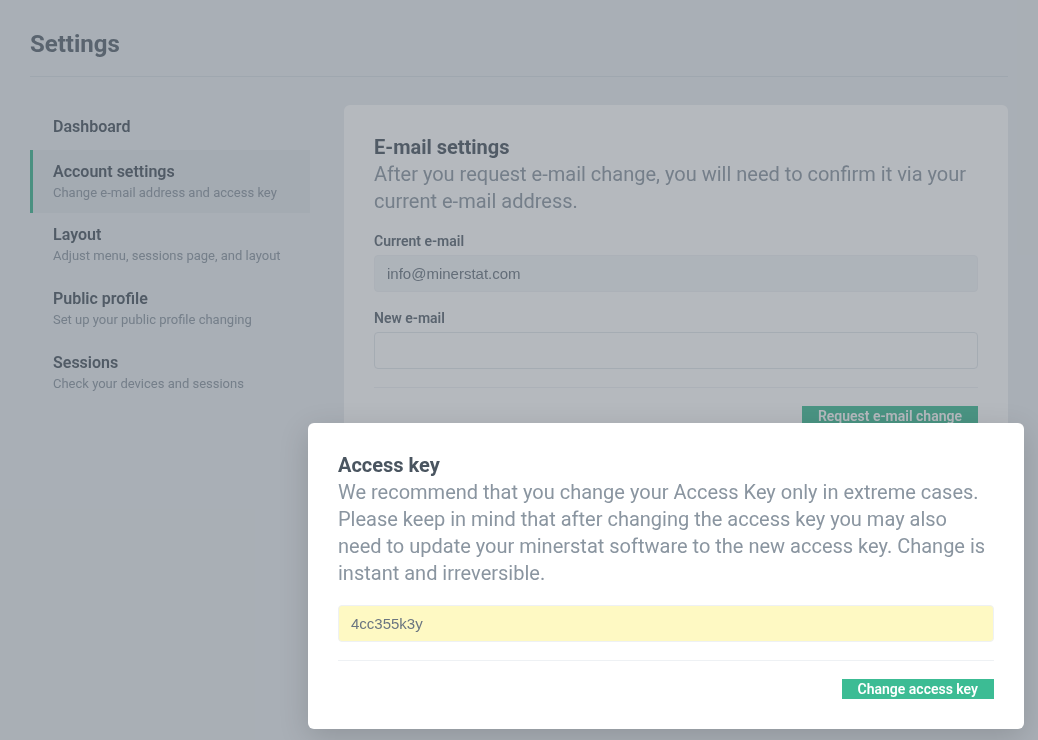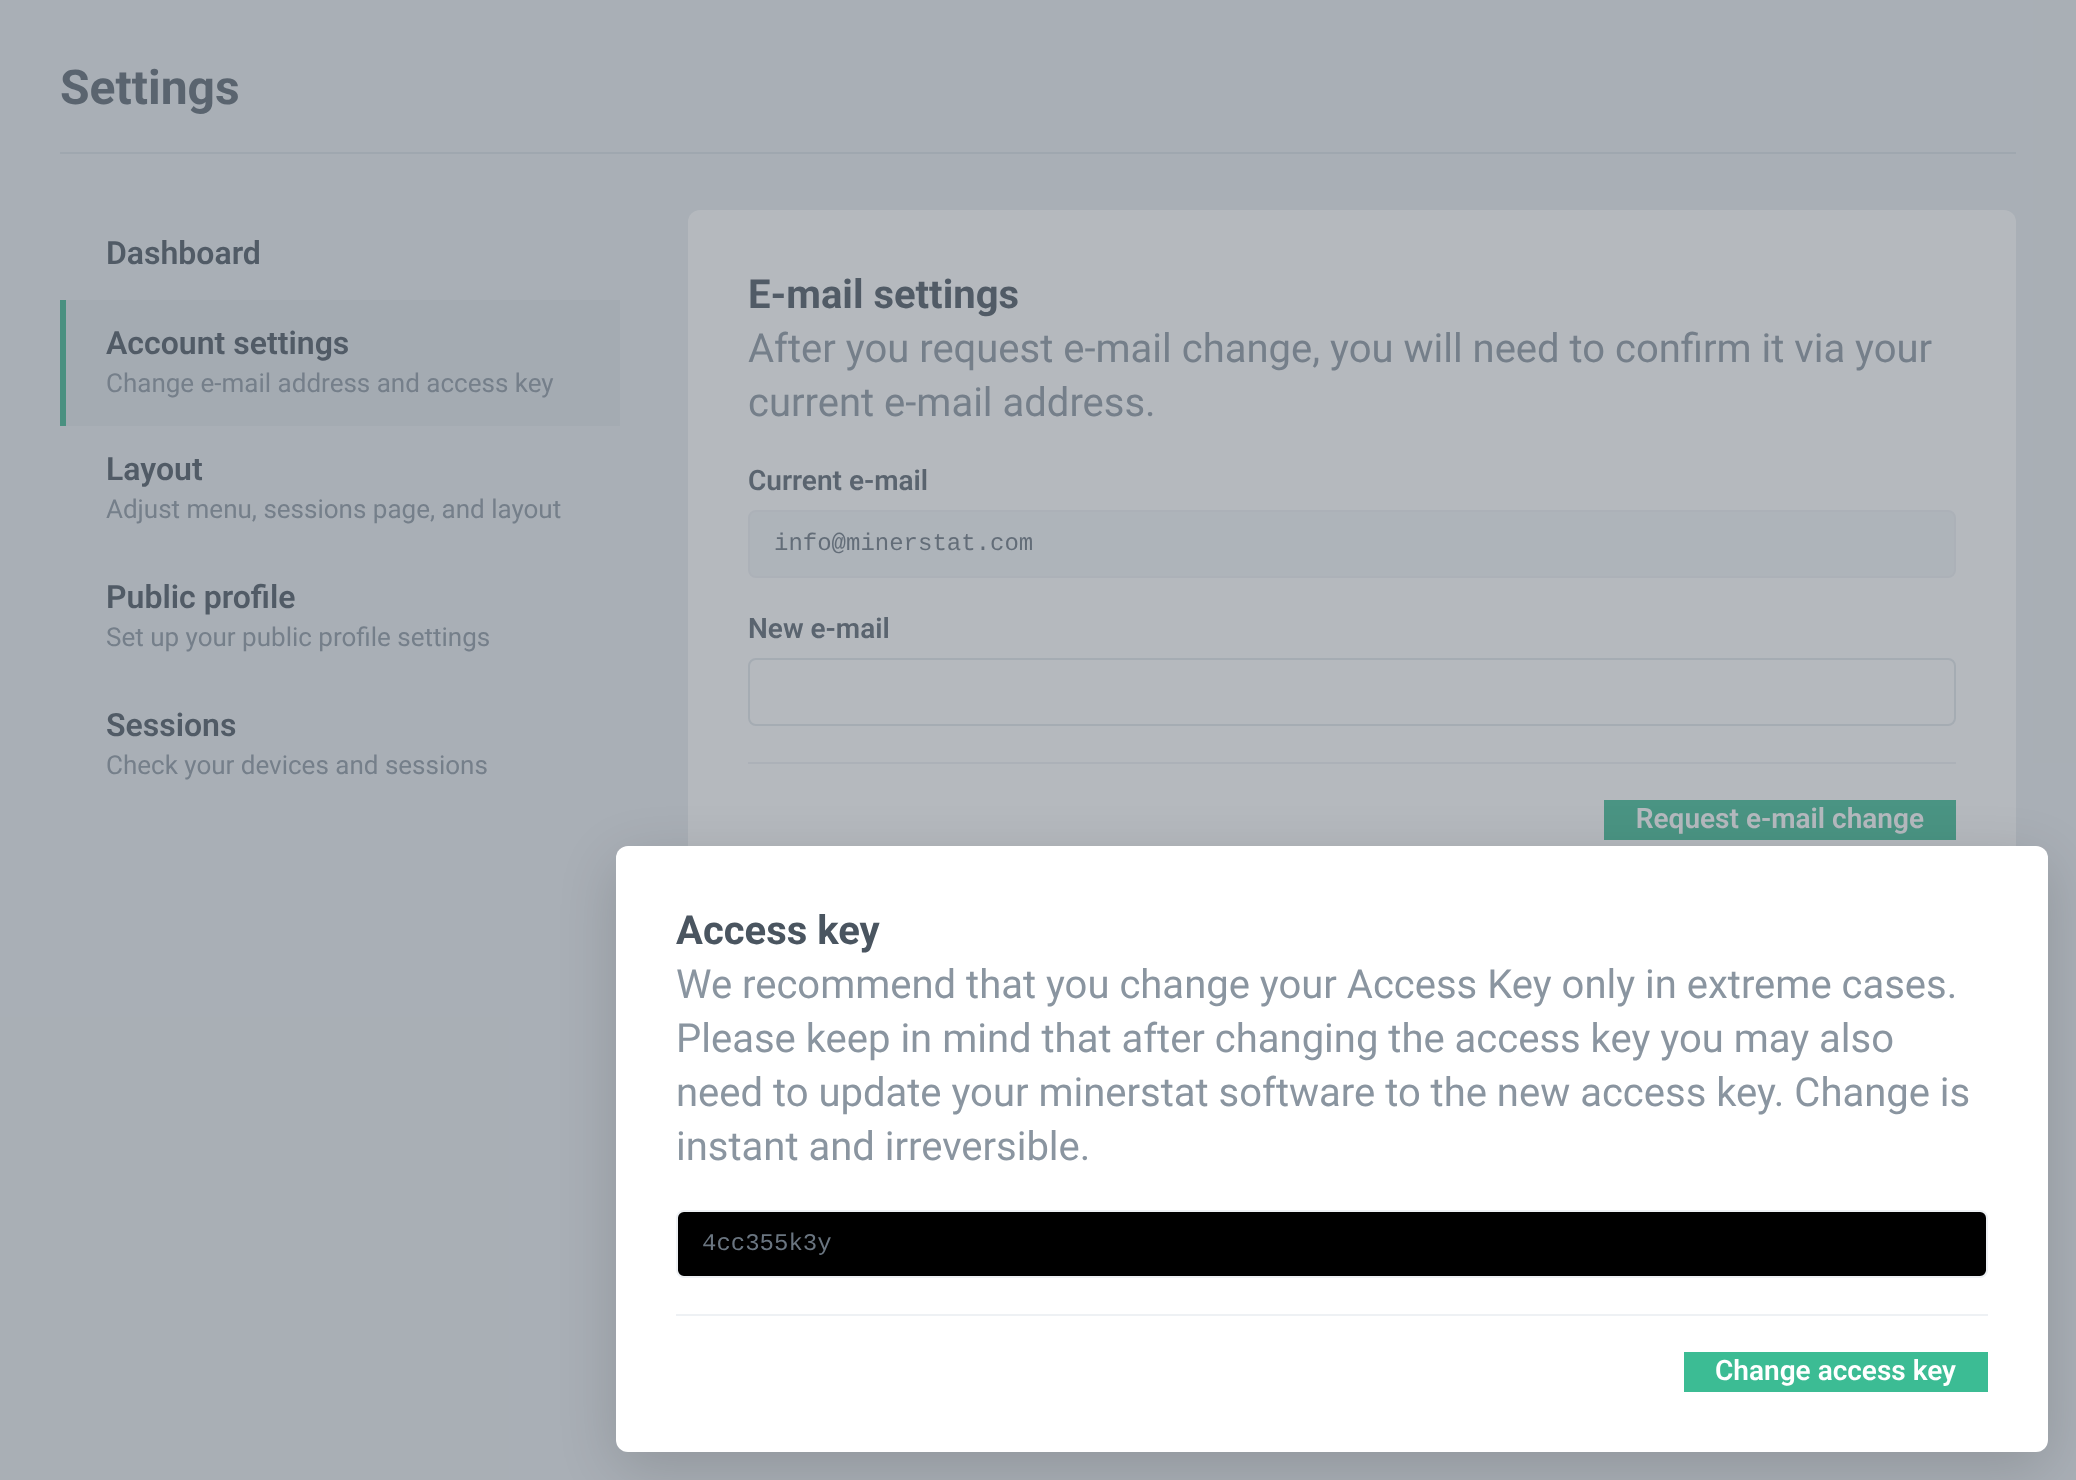--- a/index.html
+++ b/index.html
@@ -91,26 +91,26 @@
     .field-label {
       font-size: 14px;
       font-weight: 600;
       color: #5a6570;
       margin-bottom: 6px;
       display: block;
     }
     .input {
       width: 100%;
       padding: 9px 12px;
-      font-size: 12px;
+      font-size: 15px;
       border: 1px solid #e2e7eb;
       border-radius: 4px;
       background: #fff;
       color: #4a5560;
-      font-family: Liberation Mono, monospace;
+      font-family: Liberation Sans, sans-serif;
       outline: none;
     }
     .input[readonly] {
       background: #f3f6f8;
       color: #6a7580;
       border: 1px solid #eef1f4;
     }
     .field-group {
       margin-bottom: 18px;
     }
@@ -144,21 +144,21 @@
       z-index: 20;
       background: #fff;
       border-radius: 6px;
       padding: 30px;
       box-shadow: 0 8px 30px rgba(0,0,0,0.15);
     }
     .access-key-card .input-wrap {
       margin-top: 6px;
     }
     .access-key-card .input[readonly] {
-      background: #000000;
+      background: #fef9c3;
     }
   </style>
 </head>
 <body>
 
 <div class="page">
   <h1 class="page-title">Settings</h1>
   <hr class="divider">
 
   <div class="content">
@@ -169,21 +169,21 @@
       <div class="sidebar-item active">
         <div class="sidebar-item-title">Account settings</div>
         <div class="sidebar-item-desc">Change e-mail address and access key</div>
       </div>
       <div class="sidebar-item">
         <div class="sidebar-item-title">Layout</div>
         <div class="sidebar-item-desc">Adjust menu, sessions page, and layout</div>
       </div>
       <div class="sidebar-item">
         <div class="sidebar-item-title">Public profile</div>
-        <div class="sidebar-item-desc">Set up your public profile settings</div>
+        <div class="sidebar-item-desc">Set up your public profile changing</div>
       </div>
       <div class="sidebar-item">
         <div class="sidebar-item-title">Sessions</div>
         <div class="sidebar-item-desc">Check your devices and sessions</div>
       </div>
     </nav>
 
     <div class="main">
       <div class="card">
         <h2 class="section-title">E-mail settings</h2>

